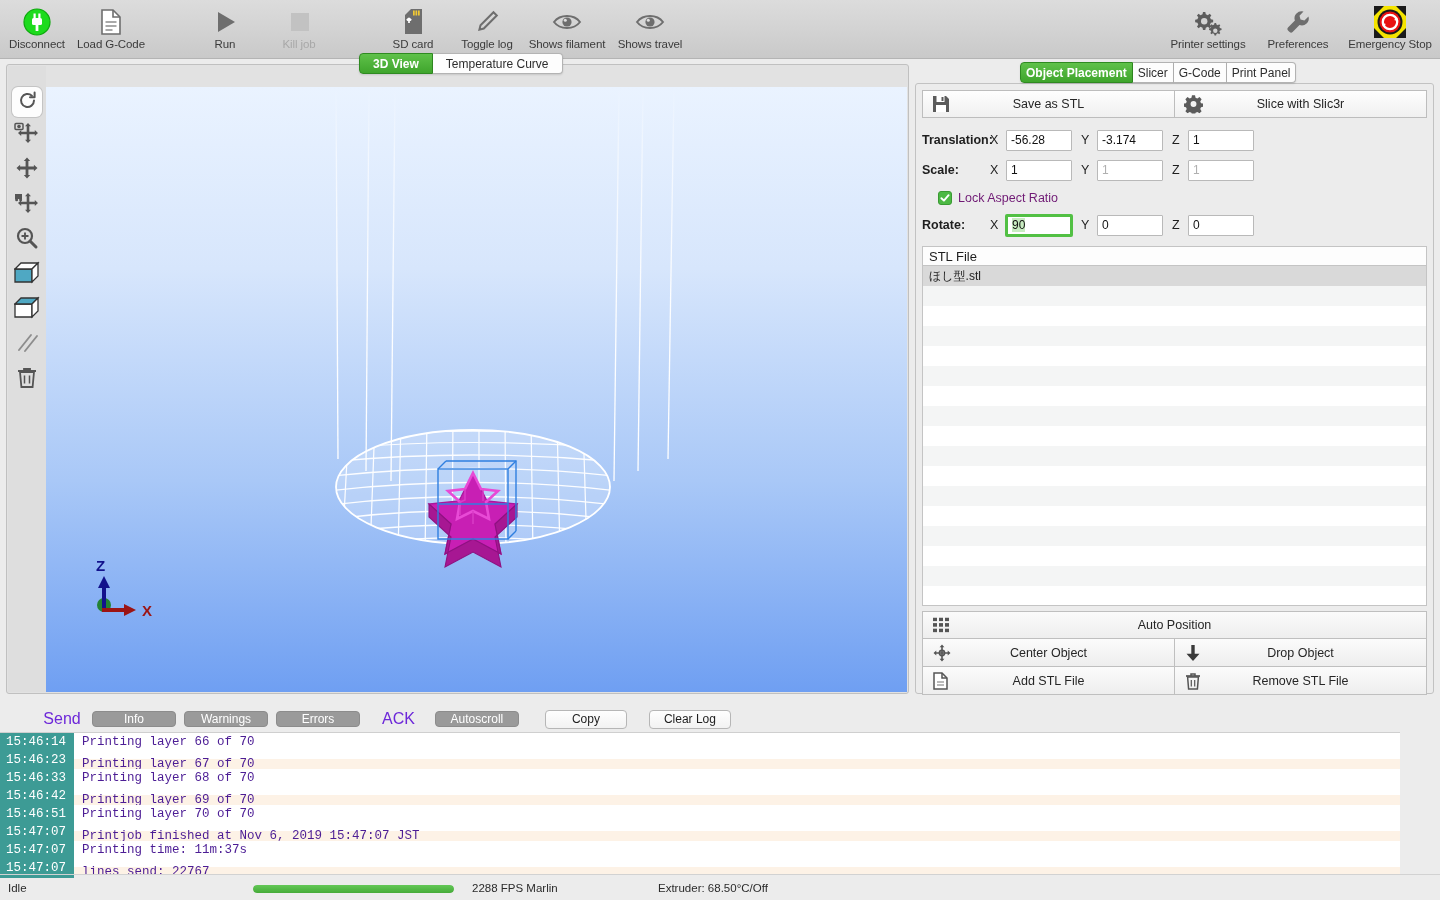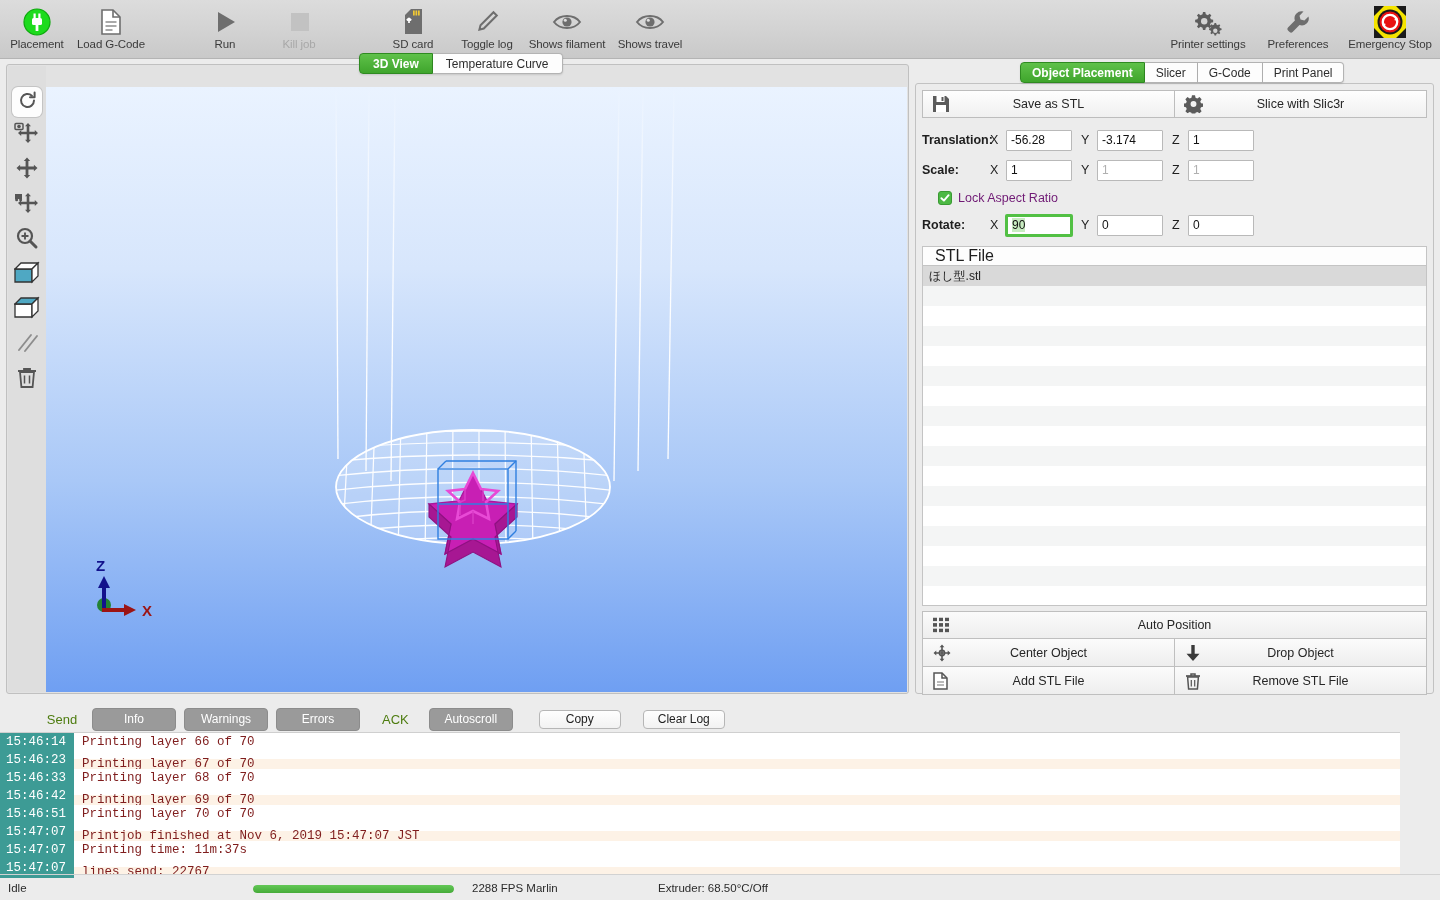--- a/index.html
+++ b/index.html
@@ -68,21 +68,21 @@
   .canvas {
     position: absolute; left: 39px; top: 22px; right: 1px; bottom: 1px;
     background: linear-gradient(180deg, #eaf3ff 0%, #d7e6fc 30%, #a9c8f7 65%, #6f9ff2 100%);
     overflow: hidden;
   }
 
   
   .rpanel { position: absolute; left: 915px; top: 64px; width: 519px; height: 630px; }
   .rtabs { position: absolute; left: 105px; top: -2px; height: 21px; display: flex; z-index: 6; }
   .rtab {
-    height: 21px; padding: 0 11px; display: flex; align-items: center;
+    height: 21px; padding: 0 5px; display: flex; align-items: center;
     font-size: 12px; background: #fdfdfd; color: #2d2d2d;
     border: 1px solid #b3b3b3; border-left: none;
     box-shadow: 0 1px 2px rgba(0,0,0,.1);
   }
   .rtab:first-child { border-left: 1px solid #b3b3b3; border-radius: 4px 0 0 4px; }
   .rtab:last-child { border-radius: 0 4px 4px 0; }
   .rtab.on {
     background: linear-gradient(180deg,#5fc14a 0%,#3fa52c 100%);
     color:#fff; border-color:#2f8a21; font-weight: bold;
   }
@@ -122,22 +122,22 @@
   .cbox {
     width: 14px; height: 14px; background: #4cb944; border: 1px solid #3a9a33;
     border-radius: 3px; display: flex; align-items: center; justify-content: center;
     margin-right: 6px;
   }
   .cbox svg { display: block; }
   .chk span { font-size: 12.5px; color: #701a75; }
 
   .stlhdr {
     height: 20px; background: #fdfdfd; border: 1px solid #c4c4c4;
-    font-size: 16px; color: #1e1e1e; display: flex; align-items: center;
-    padding-left: 12px;
+    font-size: 13px; color: #1e1e1e; display: flex; align-items: center;
+    padding-left: 6px;
   }
   .stllist {
     height: 340px; border: 1px solid #c4c4c4; border-top: none;
     background: #fff; overflow: hidden;
   }
   .srow { height: 20px; display: flex; align-items: center; padding-left: 6px;
     font-size: 12px; color: #222; }
   .srow.alt { background: #f4f5f5; }
   .srow.sel { background: #d9d9d9; }
 
@@ -152,23 +152,23 @@
     display: flex; align-items: center; }
   .grid2 { margin-top: 5px; }
   .grid2 .btnrow + .btnrow .gbtn { border-top: none; }
 
   
   .logbar {
     position: absolute; left: 0; top: 706px; width: 1440px; height: 26px;
     background: #ececec; display: flex; align-items: center; gap: 8px;
     padding-left: 40px;
   }
-  .logbar .txt { font-size: 13px; color: #4d7c0f; }
+  .logbar .txt { font-size: 16px; color: #6d28d9; }
   .tgl {
-    height: 23px; min-width: 84px; padding: 0 10px; border-radius: 4px;
+    height: 16px; min-width: 84px; padding: 0 10px; border-radius: 4px;
     background: #9a9a9a; color: #fff; font-size: 12px;
     display: flex; align-items: center; justify-content: center;
     border: 1px solid #8c8c8c;
   }
   .pbtn {
     height: 19px; min-width: 82px; padding: 0 10px; border-radius: 4px;
     background: linear-gradient(180deg,#fefefe,#f2f2f2); color: #1e1e1e;
     font-size: 12px; display: flex; align-items: center; justify-content: center;
     border: 1px solid #b6b6b6;
   }
@@ -177,21 +177,21 @@
     background: #fff; overflow: hidden; border-top: 1px solid #cfcfcf;
   }
   .lrow { display: flex; height: 18px; align-items: stretch; }
   .lrow.alt .lmsg { background: #fdf2e6; margin-top: 8px; }
   .lts {
     width: 74px; background: #3d9b95; color: #fff;
     font-family: "Liberation Mono", monospace; font-size: 12.5px;
     display: flex; align-items: center; padding-left: 6px; flex: none;
   }
   .lmsg {
-    flex: 1; background: #fff; color: #7f1d1d;
+    flex: 1; background: #fff; color: #4c1d95;
     font-family: "Liberation Mono", monospace; font-size: 12.5px;
     display: flex; align-items: center; padding-left: 8px;
   }
 
   .statusbar {
     position: absolute; left: 0; top: 874px; width: 1440px; height: 26px;
     background: #ececec; display: flex; align-items: center;
     border-top: 1px solid #d2d2d2;
   }
   .st-idle { position: absolute; left: 8px; font-size: 11.5px; color: #2b2b2b; }
@@ -216,21 +216,21 @@
     <div class="tb-item">
       <span class="tb-ico">
         <svg width="30" height="30" viewBox="0 0 30 30">
           <circle cx="15" cy="15" r="13" fill="#1ddb1d" stroke="#0ea80e" stroke-width="1.2"></circle>
           <rect x="11.5" y="6.5" width="2.2" height="5" fill="#fff"></rect>
           <rect x="16.3" y="6.5" width="2.2" height="5" fill="#fff"></rect>
           <rect x="10" y="11" width="10" height="7" rx="1.6" fill="#fff"></rect>
           <rect x="13.6" y="18" width="2.8" height="6" fill="#fff"></rect>
         </svg>
       </span>
-      <span class="tb-lbl">Placement</span>
+      <span class="tb-lbl">Disconnect</span>
     </div>
 
     <div class="tb-item">
       <span class="tb-ico">
         <svg width="26" height="28" viewBox="0 0 26 28">
           <path d="M4 2 h11 l7 7 v17 a0 0 0 0 1 0 0 H4 Z" fill="#fff" stroke="#6e6e6e" stroke-width="1.6"></path>
           <path d="M15 2 v7 h7" fill="none" stroke="#6e6e6e" stroke-width="1.6"></path>
           <path d="M7.5 14h11M7.5 18h11M7.5 22h7" stroke="#8d8d8d" stroke-width="1.3"></path>
         </svg>
       </span>

